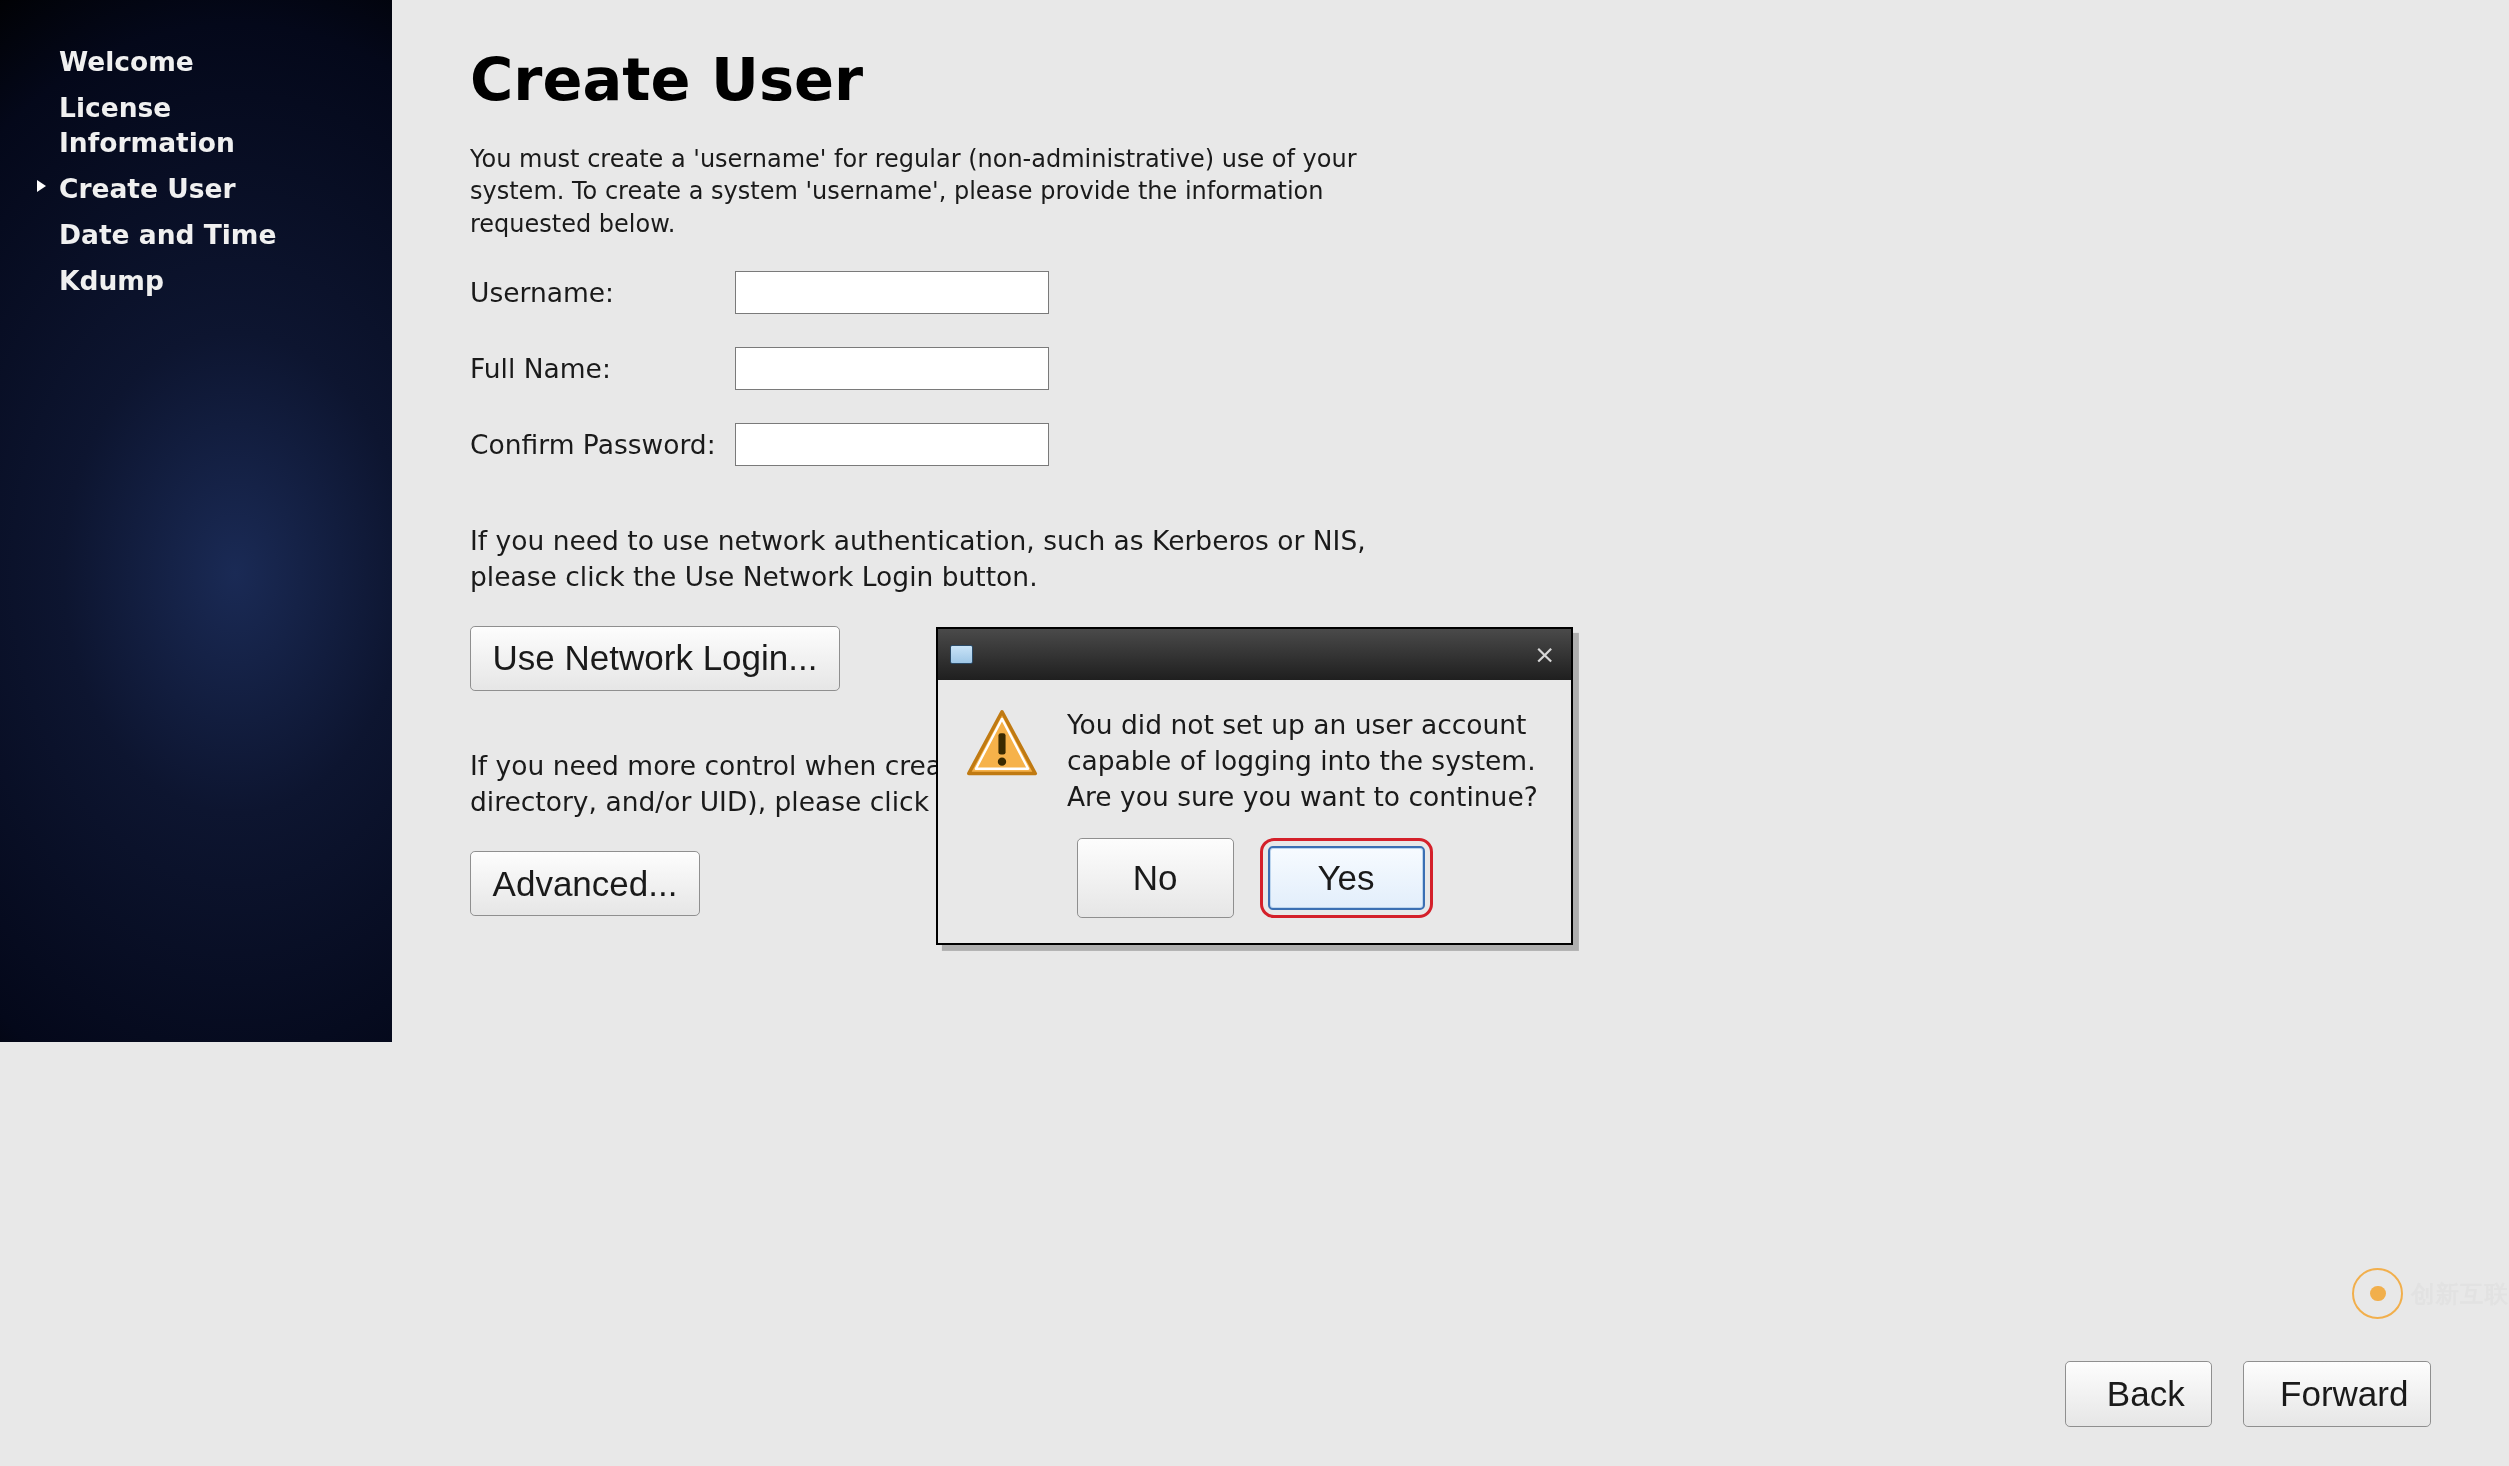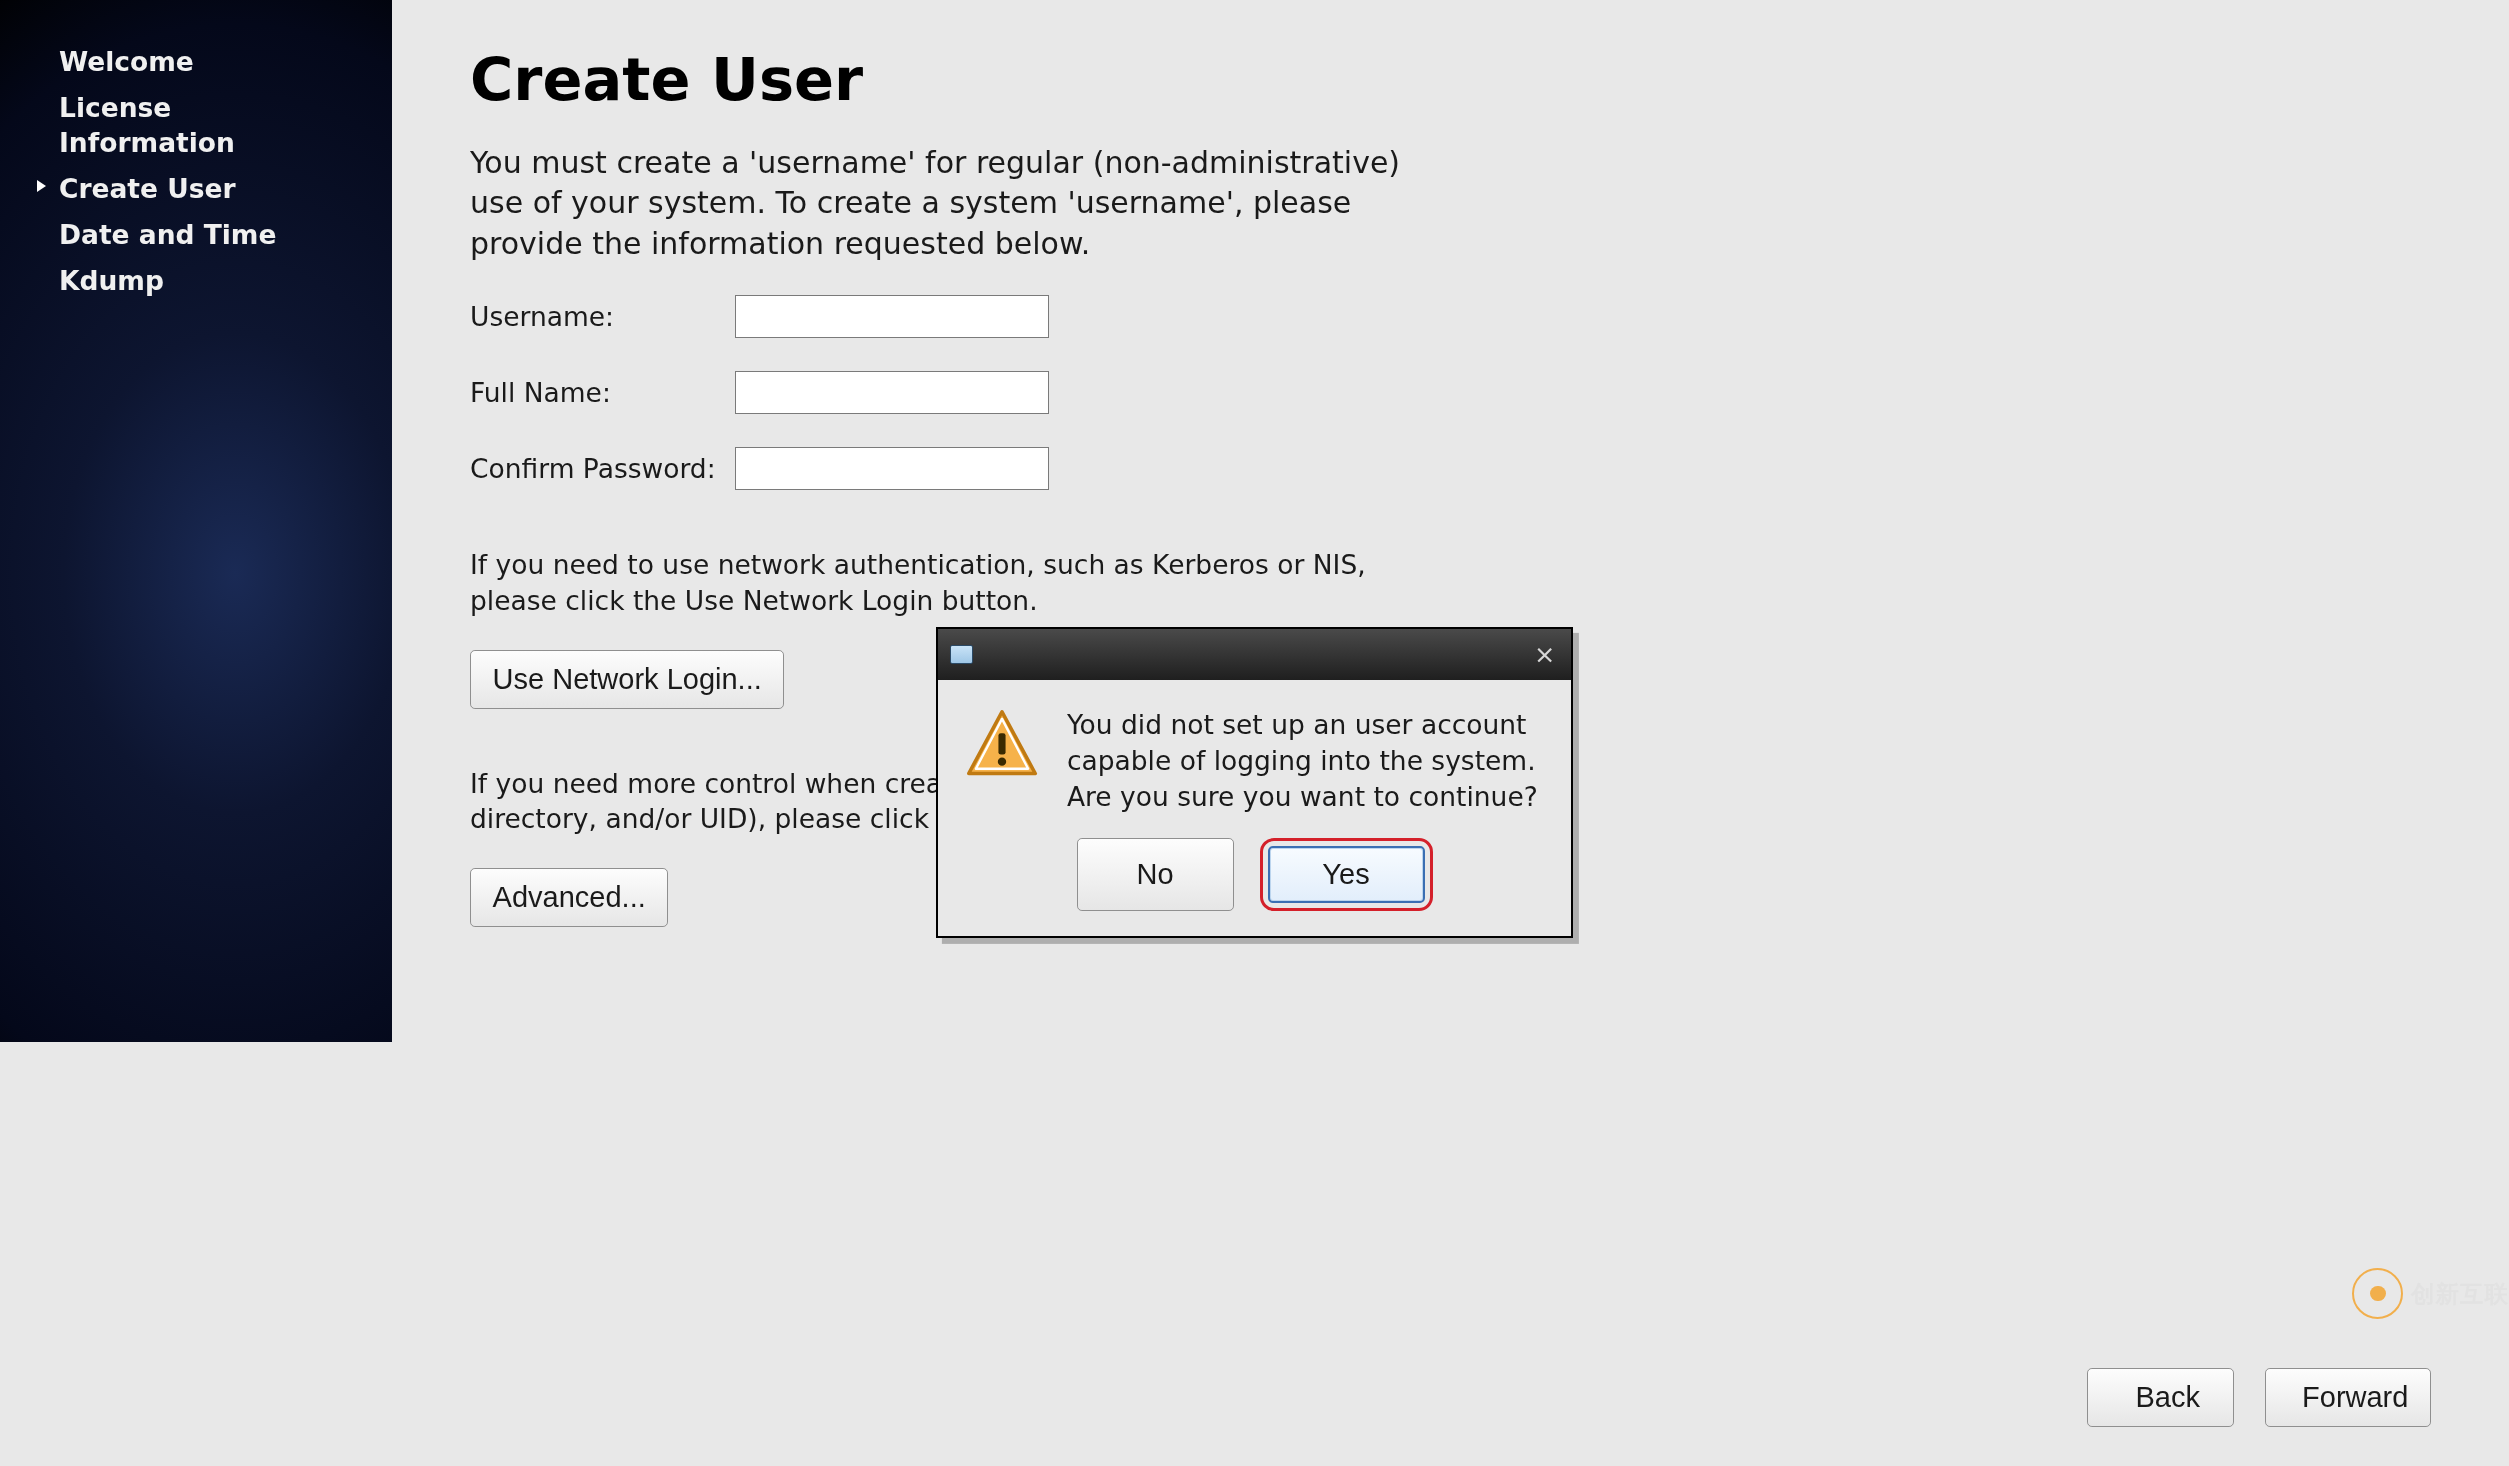--- a/index.html
+++ b/index.html
@@ -52,21 +52,21 @@
     background: #e8e8e8;
     padding: 39px 78px 0 78px;
   }
   .page-title {
     font-size: 59px;
     font-weight: bold;
     color: #000;
     margin: 5.9px 0 29px 0;
   }
   .intro {
-    font-size: 30px;
+    font-size: 24px;
     color: #1a1a1a;
     max-width: 980px;
     line-height: 1.35;
     margin-bottom: 31px;
   }
   .form-row {
     display: flex;
     align-items: center;
     margin-bottom: 33px;
   }
@@ -89,21 +89,21 @@
     max-width: 980px;
     line-height: 1.35;
     margin: 57px 0 31px 0;
   }
   .gbutton {
     display: inline-block;
     background: linear-gradient(#fdfdfd, #e6e6e6);
     border: 1.5px solid #8f8f8f;
     border-radius: 4.9px;
     padding: 11.8px 21.6px;
-    font-size: 29px;
+    font-size: 35px;
     color: #1a1a1a;
     cursor: pointer;
   }
   
   .footer-nav {
     position: absolute;
     right: 78px; bottom: 39px;
     display: flex;
     gap: 31px;
   }

